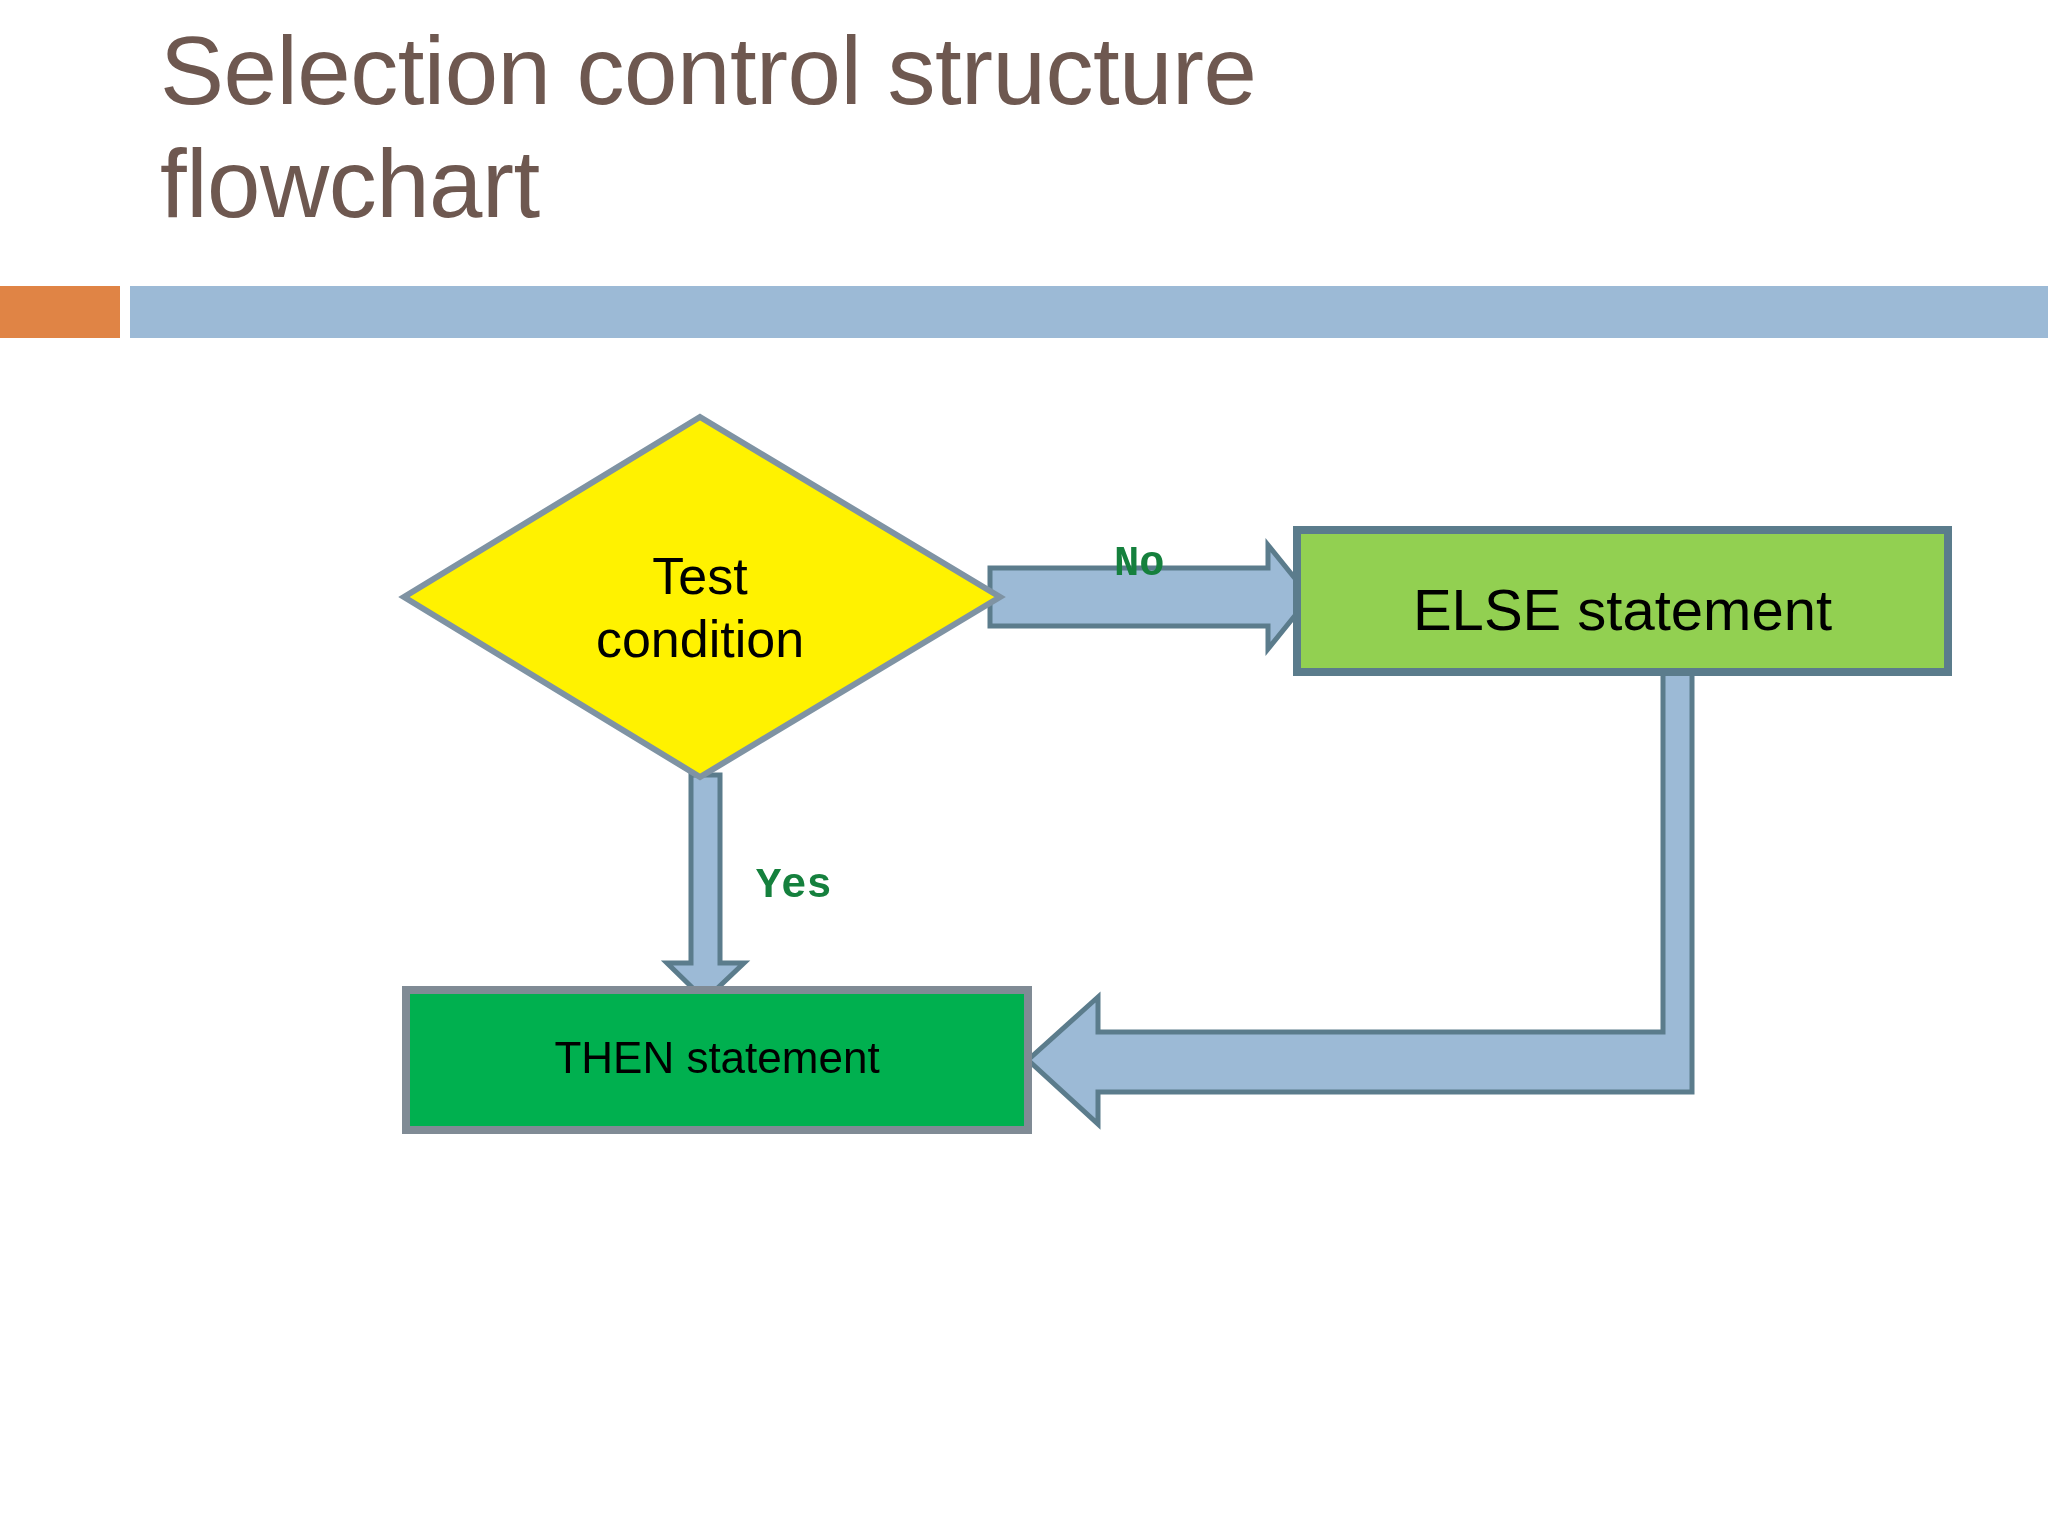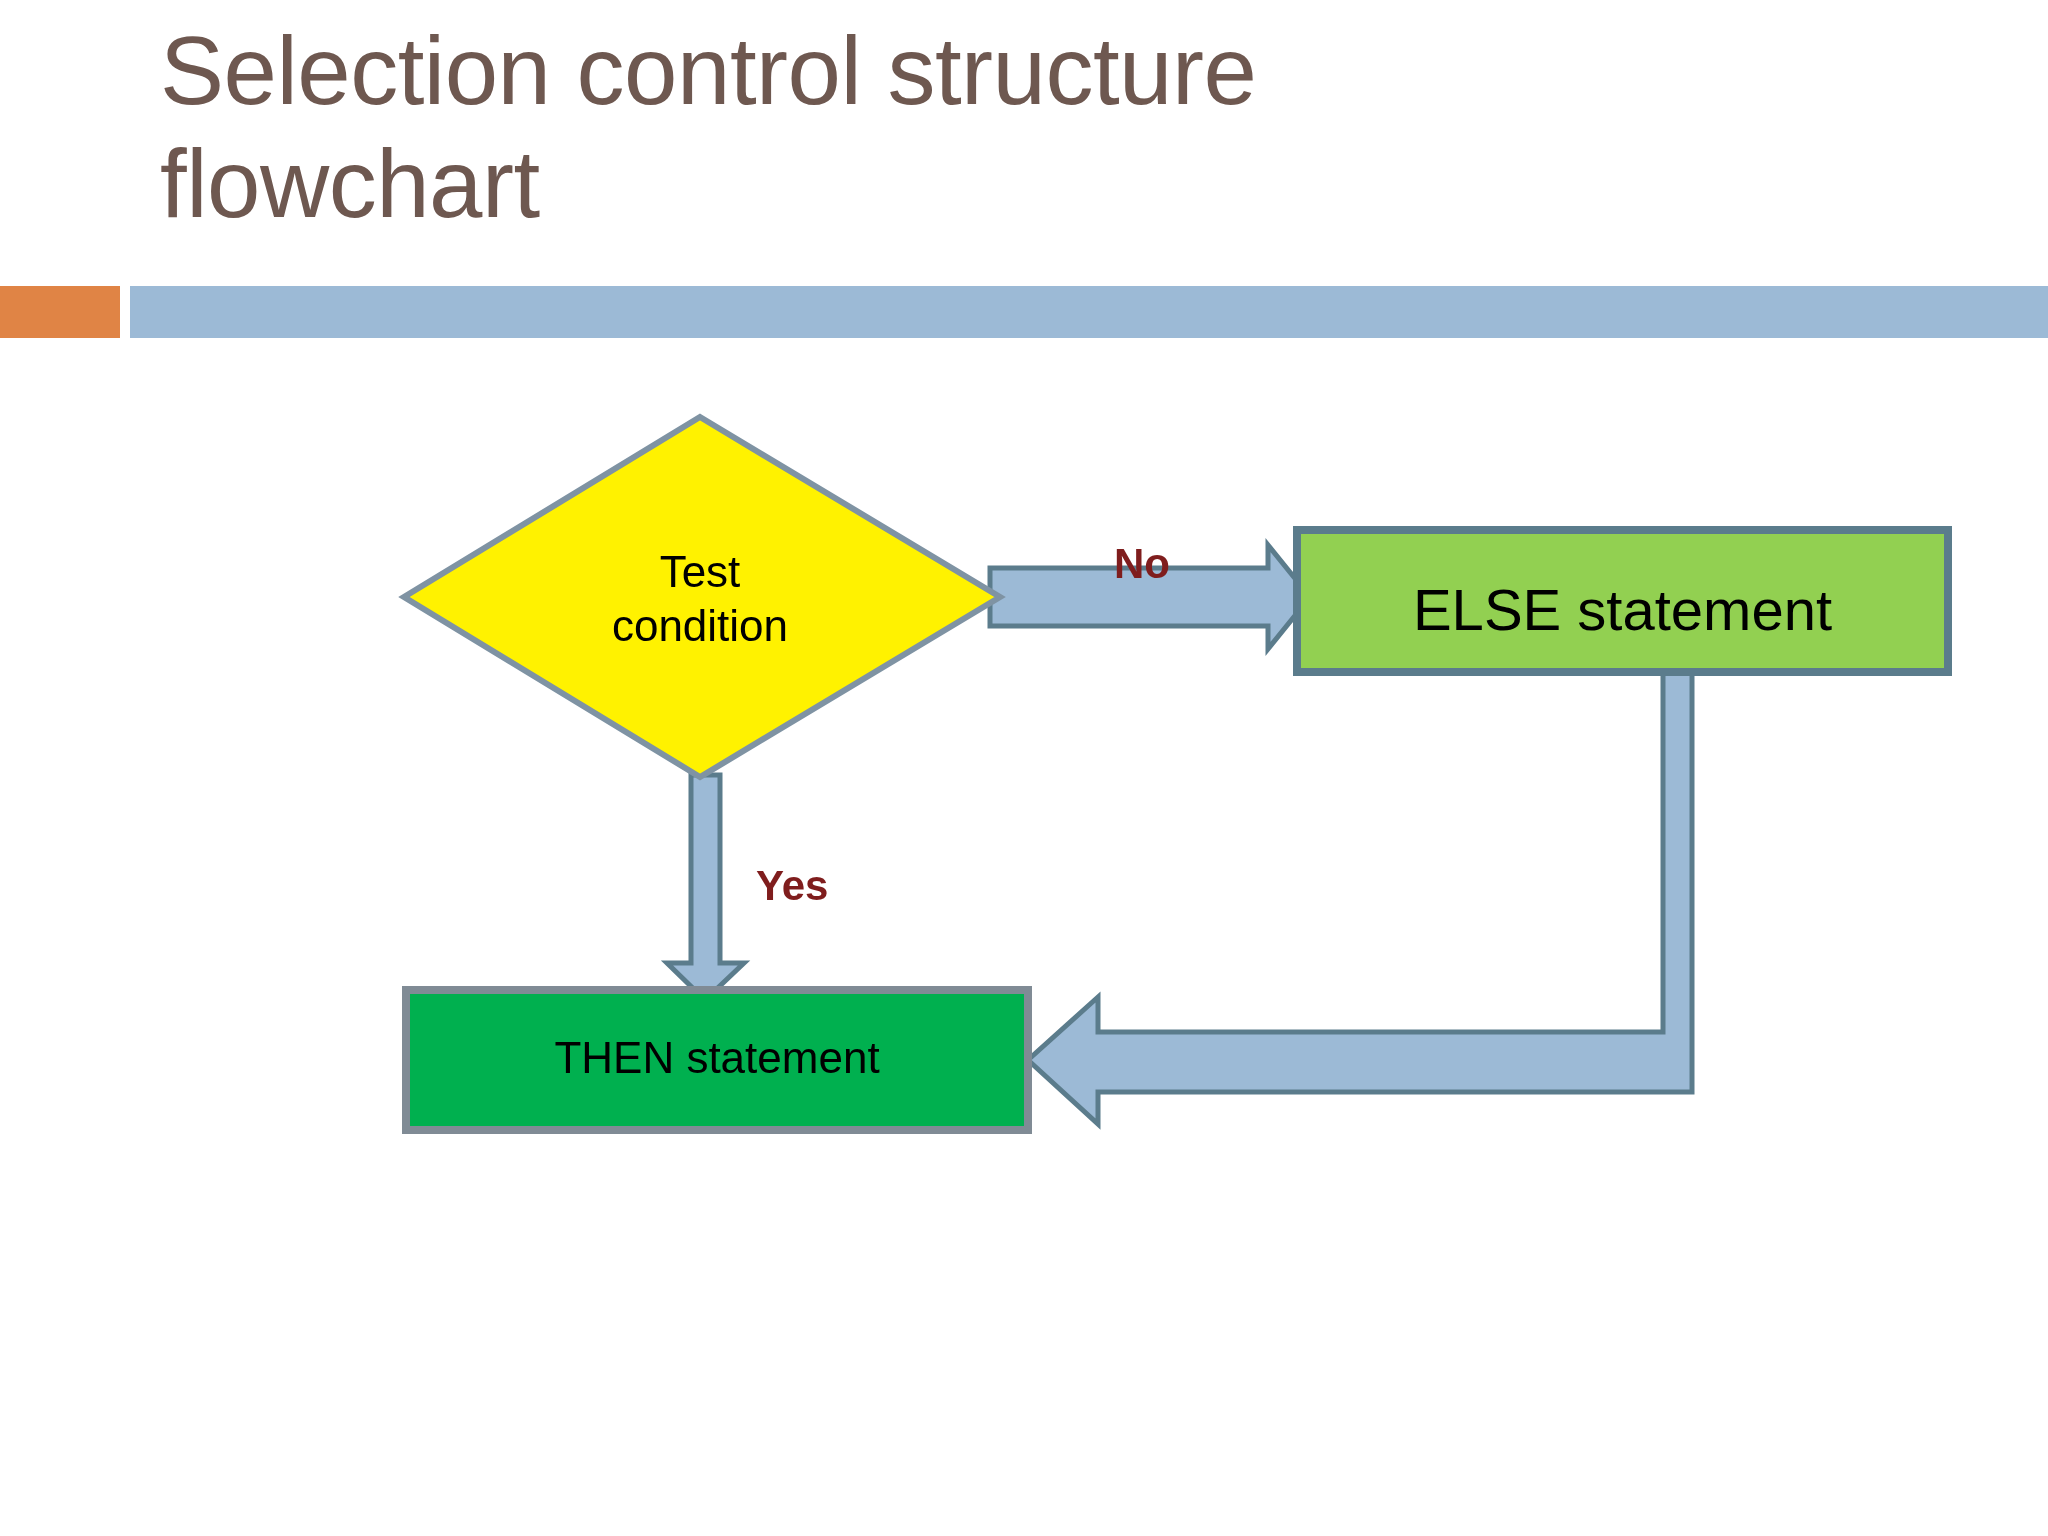--- a/index.html
+++ b/index.html
@@ -64,41 +64,41 @@
     color: #000000;
     font-family: "Liberation Sans", sans-serif;
     font-weight: 400;
     pointer-events: none;
     white-space: pre-line;
   }
   #decision-label {
     left: 520px;
     top: 545px;
     width: 360px;
-    font-size: 44px;
+    font-size: 52px;
     line-height: 1.22;
   }
   #then-label {
     left: 406px;
     top: 1033px;
     width: 622px;
     font-size: 44px;
   }
   #else-label {
     left: 1297px;
     top: 576px;
     width: 651px;
     font-size: 58px;
   }
 
   
   .edge-label {
     position: absolute;
-    color: #7f1d1d;
-    font-family: Liberation Sans, sans-serif;
+    color: #15803d;
+    font-family: Liberation Mono, monospace;
     font-weight: bold;
     font-size: 42px;
   }
   #edge-label-no  { left: 1114px; top: 540px; }
   #edge-label-yes { left: 756px;  top: 862px; text-align: right; }
 </style>
 </head>
 <body>
 
 <div id="slide-title">Selection control structure flowchart</div>

